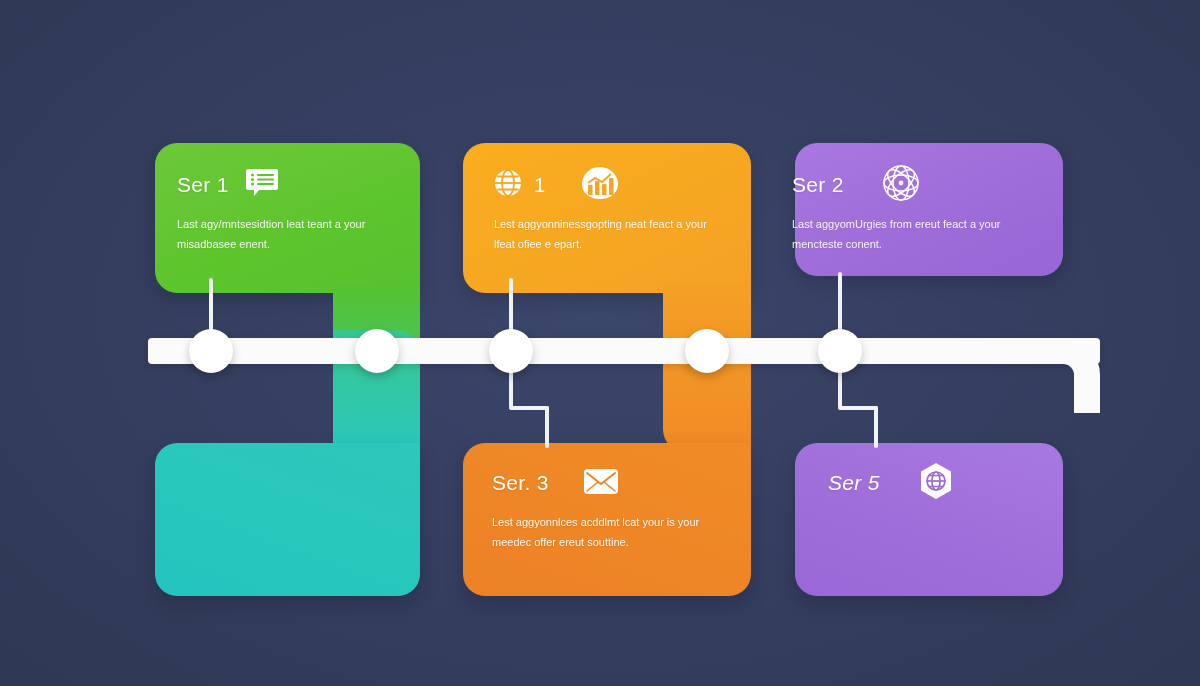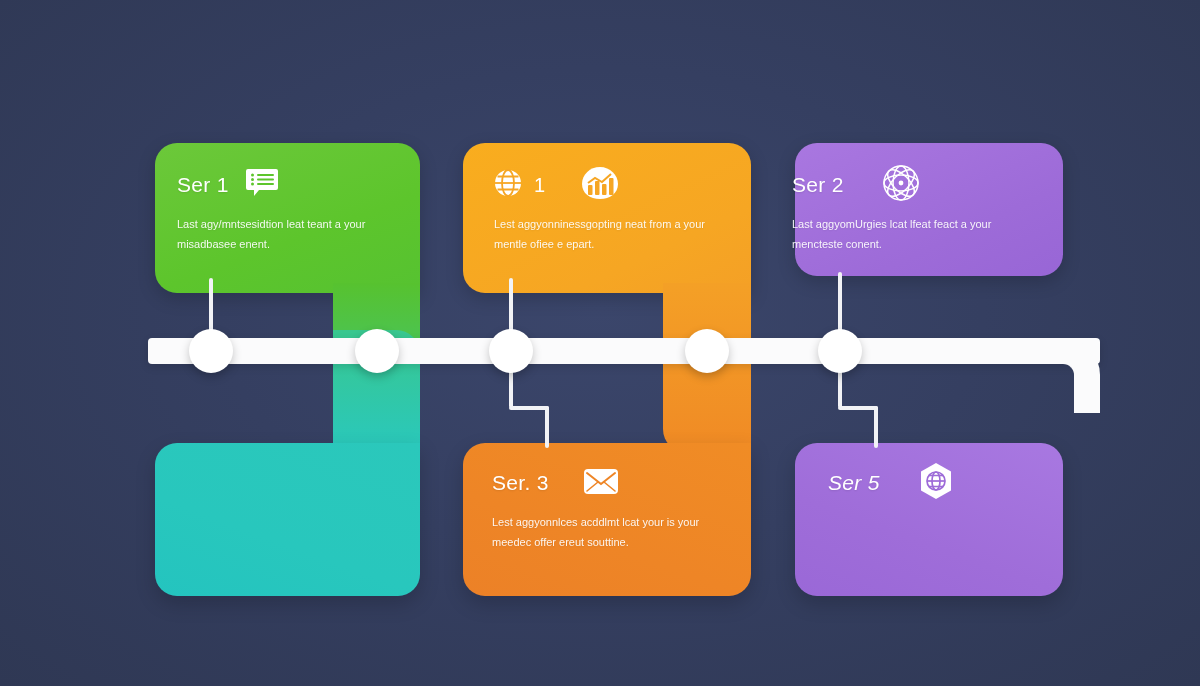--- a/index.html
+++ b/index.html
@@ -247,40 +247,40 @@
           <g fill="#f6a623">
             <rect x="7" y="19" width="4.5" height="10" rx="1"></rect>
             <rect x="14" y="15" width="4.5" height="14" rx="1"></rect>
             <rect x="21" y="18" width="4.5" height="11" rx="1"></rect>
             <rect x="28" y="12" width="4.5" height="17" rx="1"></rect>
             <path d="M7 17l7-5 7 4 9-8" stroke="#f6a623" stroke-width="2" fill="none"></path>
           </g>
         </svg>
       </span>
     </div>
-    <div class="card-desc wide">Lest aggyonninessgopting neat from a your mentle ofiee e epart.</div>
+    <div class="card-desc wide">Lest aggyonninessgopting neat feact a your lfeat ofiee e epart.</div>
   </div>
 
   <div class="card-body" style="left:792px; top:168px;">
     <div class="card-head">
       <span class="card-title">Ser 2</span>
       <span class="icon" style="margin-left:20px;">
         <svg width="42" height="42" viewBox="0 0 42 42">
           <g stroke="#ffffff" stroke-width="1.5" fill="none">
             <circle cx="21" cy="21" r="17"></circle>
             <ellipse cx="21" cy="21" rx="8" ry="17"></ellipse>
             <ellipse cx="21" cy="21" rx="17" ry="8"></ellipse>
             <ellipse cx="21" cy="21" rx="8" ry="17" transform="rotate(45 21 21)"></ellipse>
             <ellipse cx="21" cy="21" rx="8" ry="17" transform="rotate(-45 21 21)"></ellipse>
           </g>
           <circle cx="21" cy="21" r="2.4" fill="#ffffff"></circle>
         </svg>
       </span>
     </div>
-    <div class="card-desc wide">Last aggyomUrgies lcat lfeat feact a your mencteste conent.</div>
+    <div class="card-desc wide">Last aggyomUrgies from ereut feact a your mencteste conent.</div>
   </div>
 
 
   <div class="card-body" style="left:492px; top:466px;">
     <div class="card-head">
       <span class="card-title">Ser. 3</span>
       <span class="icon" style="margin-left:18px;">
         <svg width="36" height="27" viewBox="0 0 36 27">
           <rect x="1" y="1" width="34" height="25" rx="4" fill="#ffffff"></rect>
           <path d="M4 5l14 11L32 5" stroke="#ee8526" stroke-width="2" fill="none" stroke-linecap="round"></path>

